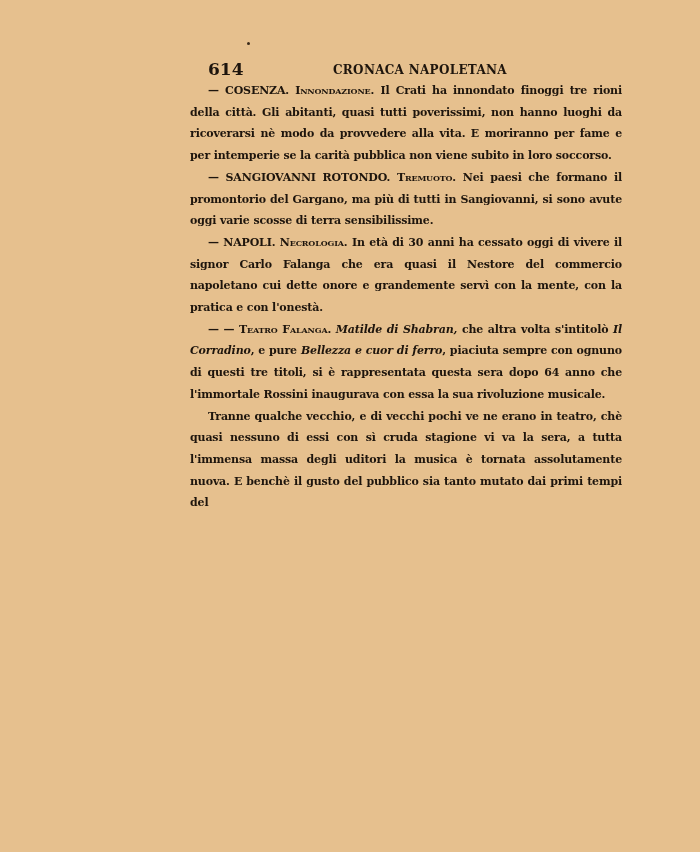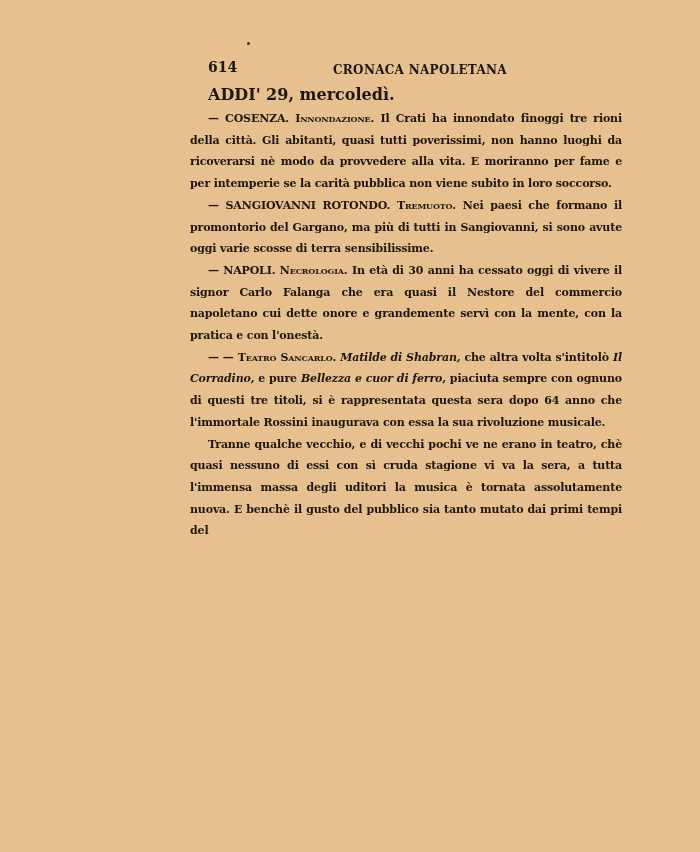--- a/index.html
+++ b/index.html
@@ -14,21 +14,21 @@
   .page {
     position: absolute;
     left: 190px; top: 56px;
     width: 432px;
   }
   .running-head {
     position: relative;
     height: 24px;
     font-weight: bold;
   }
-  .page-num { position: absolute; left: 18px; top: 3px; font-size: 14px; }
+  .page-num { position: absolute; left: 18px; top: 3px; font-size: 17px; }
   .running-title { position: absolute; left: 143px; top: 7px; font-size: 12px; letter-spacing: 0.3px; }
   .dateline { font-size: 16px; font-weight: bold; margin: 4px 0 2px 18px; line-height: 22px; }
   .dateline.gap { margin-top: 30px; }
   p {
     margin: 0;
     font-size: 11px;
     line-height: 21.7px;
     text-align: justify;
     text-indent: 18px;
     font-weight: bold;
@@ -43,26 +43,25 @@
 <body>
 
 <div class="speck" style="left:247px;top:42px;"></div>
 
 <div class="page">
   <div class="running-head">
     <span class="page-num">614</span>
     <span class="running-title">CRONACA NAPOLETANA</span>
   </div>
 
-  <div class="dateline">ADDI' 29, mercoledì.</div>
 
   <p><span>— </span><span class="place">COSENZA.</span> <span class="sc">Innondazione.</span><span> Il Crati ha innondato finoggi tre rioni della città. Gli abitanti, quasi tutti poverissimi, non hanno luoghi da ricoverarsi nè modo da provvedere alla vita. E moriranno per fame e per intemperie se la carità pubblica non viene subito in loro soccorso.</span></p>
 
 
   <p><span>— </span><span class="place">SANGIOVANNI ROTONDO.</span> <span class="sc">Tremuoto.</span><span> Nei paesi che formano il promontorio del Gargano, ma più di tutti in Sangiovanni, si sono avute oggi varie scosse di terra sensibilissime.</span></p>
 
 
   <p><span>— </span><span class="place">NAPOLI.</span> <span class="sc">Necrologia.</span><span> In età di 30 anni ha cessato oggi di vivere il signor Carlo Falanga che era quasi il Nestore del commercio napoletano cui dette onore e grandemente servì con la mente, con la pratica e con l'onestà.</span></p>
 
-  <p><span>— — </span><span class="sc">Teatro Sancarlo.</span> <em>Matilde di Shabran,</em><span> che altra volta s'intitolò </span><em>Il Corradino</em><span>, e pure </span><em>Bellezza e cuor di ferro</em><span>, piaciuta sempre con ognuno di questi tre titoli, si è rappresentata questa sera dopo 64 anno che l'immortale Rossini inaugurava con essa la sua rivoluzione musicale.</span></p>
+  <p><span>— — </span><span class="sc">Teatro Falanga.</span> <em>Matilde di Shabran,</em><span> che altra volta s'intitolò </span><em>Il Corradino</em><span>, e pure </span><em>Bellezza e cuor di ferro</em><span>, piaciuta sempre con ognuno di questi tre titoli, si è rappresentata questa sera dopo 64 anno che l'immortale Rossini inaugurava con essa la sua rivoluzione musicale.</span></p>
 
   <p>Tranne qualche vecchio, e di vecchi pochi ve ne erano in teatro, chè quasi nessuno di essi con sì cruda stagione vi va la sera, a tutta l'immensa massa degli uditori la musica è tornata assolutamente nuova. E benchè il gusto del pubblico sia tanto mutato dai primi tempi del</p>
 </div>
 
 </body></html>

